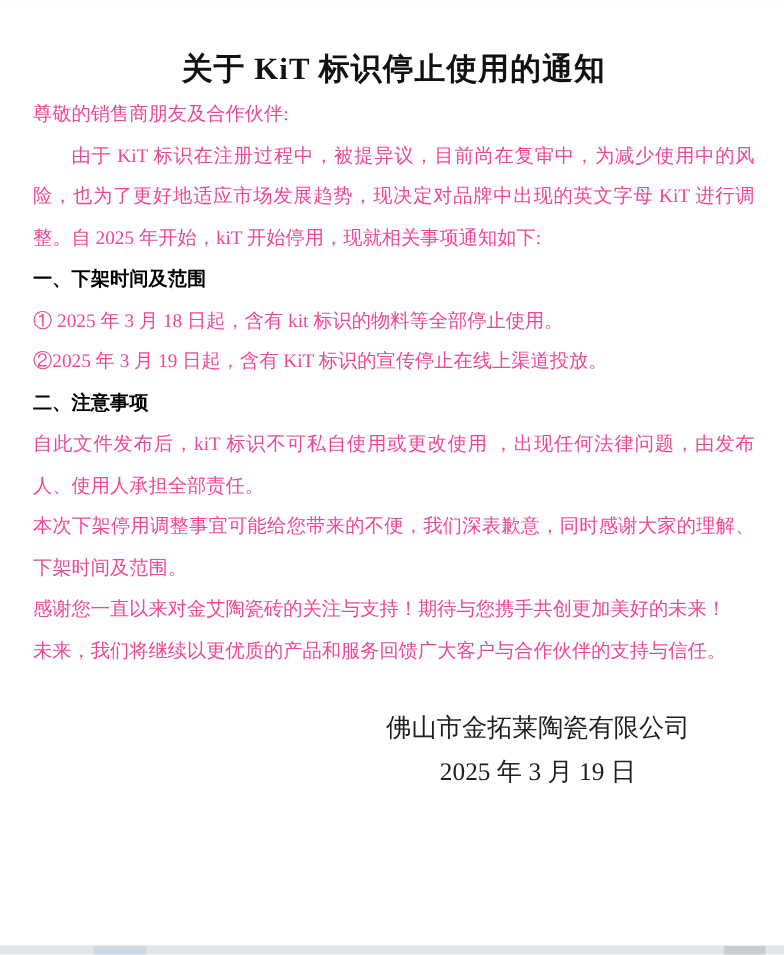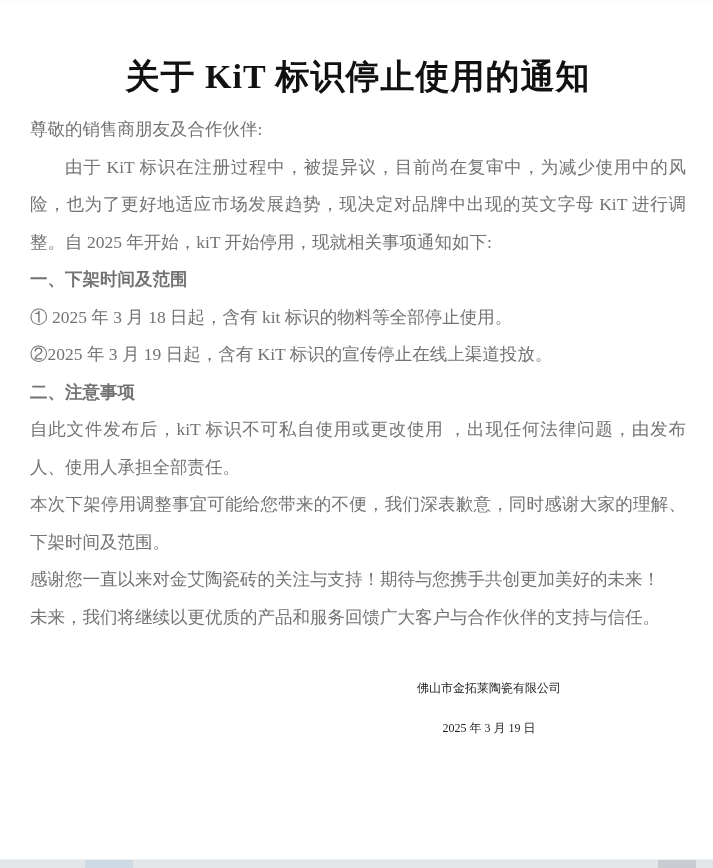--- a/index.html
+++ b/index.html
@@ -18,56 +18,56 @@
     box-sizing: border-box;
     border-top: 1px solid #fbfbfb;
   }
   .content {
     position: absolute;
     top: 42px;
     left: 30px;
     right: 27px;
   }
   .doc-title {
-    margin: 17px;
-    font-size: 34px;
+    margin: 4px;
+    font-size: 28px;
     line-height: 34px;
     font-weight: 700;
     text-align: center;
     letter-spacing: 1px;
     color: #111111;
   }
   .salutation {
     margin: 40px 0 0 0;
   }
   p.line {
     margin: 0;
     font-size: 17.5px;
     line-height: 37.5px;
-    color: #737373;
+    color: #ec4899;
   }
   p.justified {
     text-align: justify;
     text-justify: inter-ideograph;
   }
   p.indent {
     text-indent: 2em;
   }
   p.section-heading {
     font-weight: 700;
-    color: #737373;
+    color: #000000;
   }
   .signature-block {
     margin: 32px 57px 0 auto;
     width: 280px;
     text-align: center;
   }
   .signature-block p {
     margin: 0;
-    font-size: 12px;
+    font-size: 23px;
     line-height: 40px;
   }
   .bottom-bar {
     position: absolute;
     left: 0;
     bottom: 0;
     width: 713px;
     height: 8px;
     background: #e3e6e9;
     border-top: 1px solid #eef0f2;

